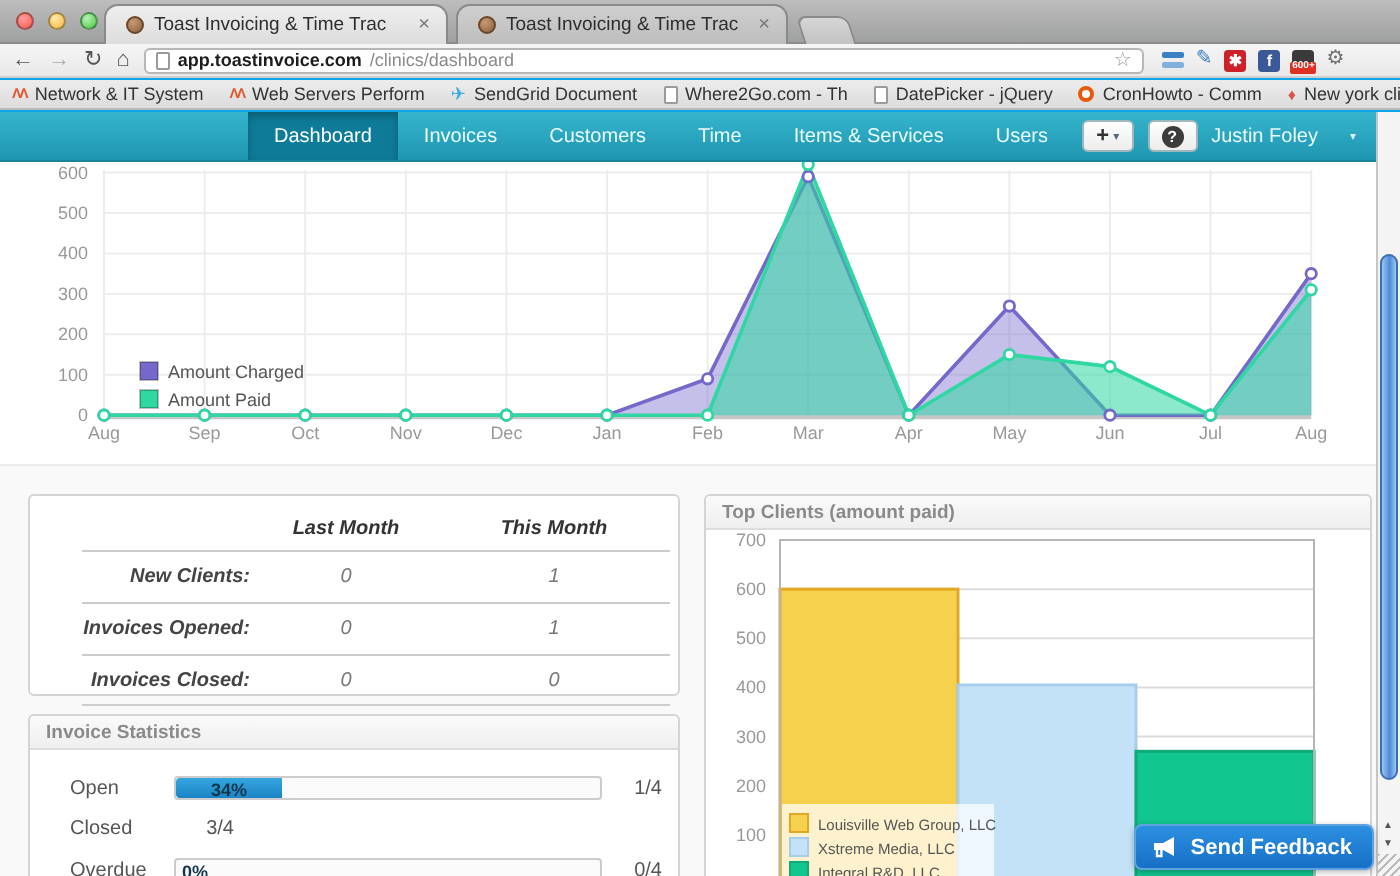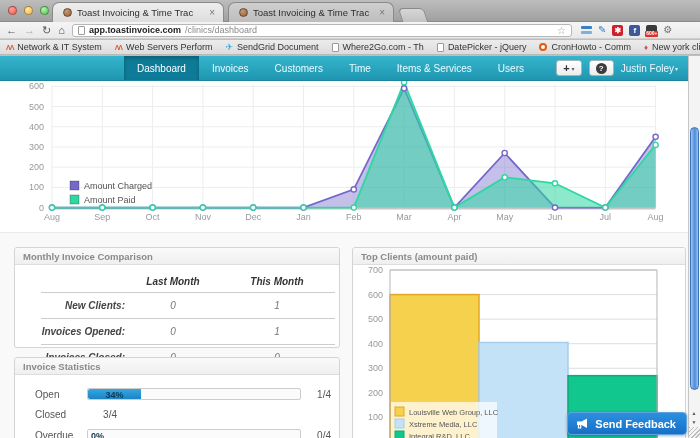--- a/index.html
+++ b/index.html
@@ -1,18 +1,18 @@
 <!DOCTYPE html>
 <html><head>
 <meta charset="utf-8">
 <style>
   * { margin:0; padding:0; box-sizing:border-box; }
   html,body { width:700px; height:438px; overflow:hidden; background:#000;
     font-family:"Liberation Sans", sans-serif; }
-  .screen { position:relative; width:700px; height:438px; background:#5eead4; overflow:hidden; }
+  .screen { position:relative; width:700px; height:438px; background:#0ea5e9; overflow:hidden; }
 
   
   .tabstrip { position:absolute; top:0; left:0; right:0; height:22px;
     background:linear-gradient(#bdbdbd,#9fa0a0); border-bottom:1px solid #8c8c8c; }
   .traffic { position:absolute; top:6px; left:8px; display:flex; gap:7px; }
   .tl { width:9px; height:9px; border-radius:50%; border:1px solid rgba(0,0,0,.35); }
   .tl.red{ background:radial-gradient(circle at 35% 30%,#ff9d9a,#f95950); }
   .tl.yellow{ background:radial-gradient(circle at 35% 30%,#ffe9a8,#f6b73e); }
   .tl.green{ background:radial-gradient(circle at 35% 30%,#b8f2b0,#47c847); }
   .tabs { position:absolute; left:52px; top:2px; height:20px; display:flex; align-items:flex-end; }
@@ -72,21 +72,21 @@
   .nav-item { font-size:10px; line-height:25px; padding:0 13px; color:#eafcff; cursor:pointer; }
   .nav-item.active { background:#0e7c99; box-shadow:inset 0 2px 4px rgba(0,0,0,.25); color:#fff; }
   .nav-right { margin-left:auto; display:flex; align-items:center; gap:7px; padding-right:10px; }
   .nbtn { border:1px solid #9fb7bd; border-radius:3px; background:linear-gradient(#ffffff,#ececec);
     height:16px; display:flex; align-items:center; padding:0 6px; gap:2px; font-family:inherit; }
   .nbtn .plus-g { font-size:11px; font-weight:bold; color:#333; line-height:11px; }
   .caret { font-size:6px; color:#567; }
   .caret.lite { color:#d7f2f8; }
   .help-circle { width:11px; height:11px; border-radius:50%; background:#3c3c3c; color:#fff;
     font-size:8px; line-height:11px; text-align:center; font-weight:bold; }
-  .user { display:flex; align-items:center; gap:1px; font-size:10px; color:#e9f9fd; }
+  .user { display:flex; align-items:center; gap:16px; font-size:10px; color:#e9f9fd; }
 
   
   .main { position:absolute; top:81px; left:0; width:688px; bottom:0; background:#fff; }
   #areaChart { position:absolute; top:0; left:0; }
   svg text.tick { font:9px "Liberation Sans",sans-serif; fill:#999; }
   svg text.legend { font:9px "Liberation Sans",sans-serif; fill:#555; }
   svg text.blegend { font:7.5px "Liberation Sans",sans-serif; fill:#555; }
 
   .content { position:absolute; top:151px; bottom:0; left:0; right:0; background:#f9f9f9;
     border-top:1px solid #ececec; overflow:hidden; }
@@ -319,21 +319,20 @@
         <circle cx="655.5999999999999" cy="63.92833333333333" r="2.6" fill="#fff" stroke="#2fd7a3" stroke-width="1.4"></circle>
         <rect x="70" y="100" width="9" height="9" fill="#7568cb" stroke="rgba(0,0,0,0.25)"></rect>
         <text x="84" y="108" class="legend">Amount Charged</text>
         <rect x="70" y="114" width="9" height="9" fill="#2fd7a3" stroke="rgba(0,0,0,0.25)"></rect>
         <text x="84" y="122" class="legend">Amount Paid</text>
       </svg>
 
     <div class="content">
 
       <div class="panel p-comparison">
-        <div class="panel-h">Monthly Invoice Comparison</div>
         <div class="cmp-table" id="cmpTable">
             <div class="cmp-row head">
               <div class="cmp-label"></div>
               <div class="cmp-cell">Last Month</div>
               <div class="cmp-cell c2">This Month</div>
             </div>
             <div class="cmp-row">
               <div class="cmp-label">New Clients:</div>
               <div class="cmp-cell">0</div>
               <div class="cmp-cell c2">1</div>

